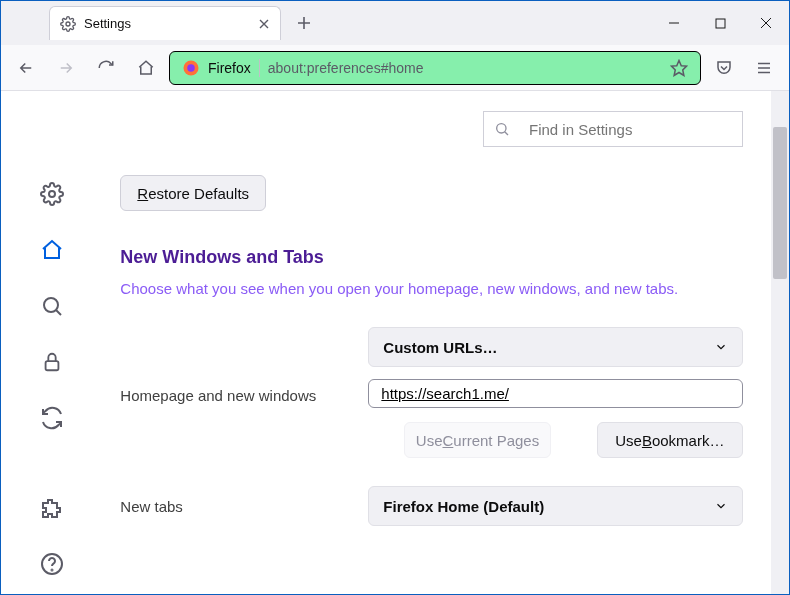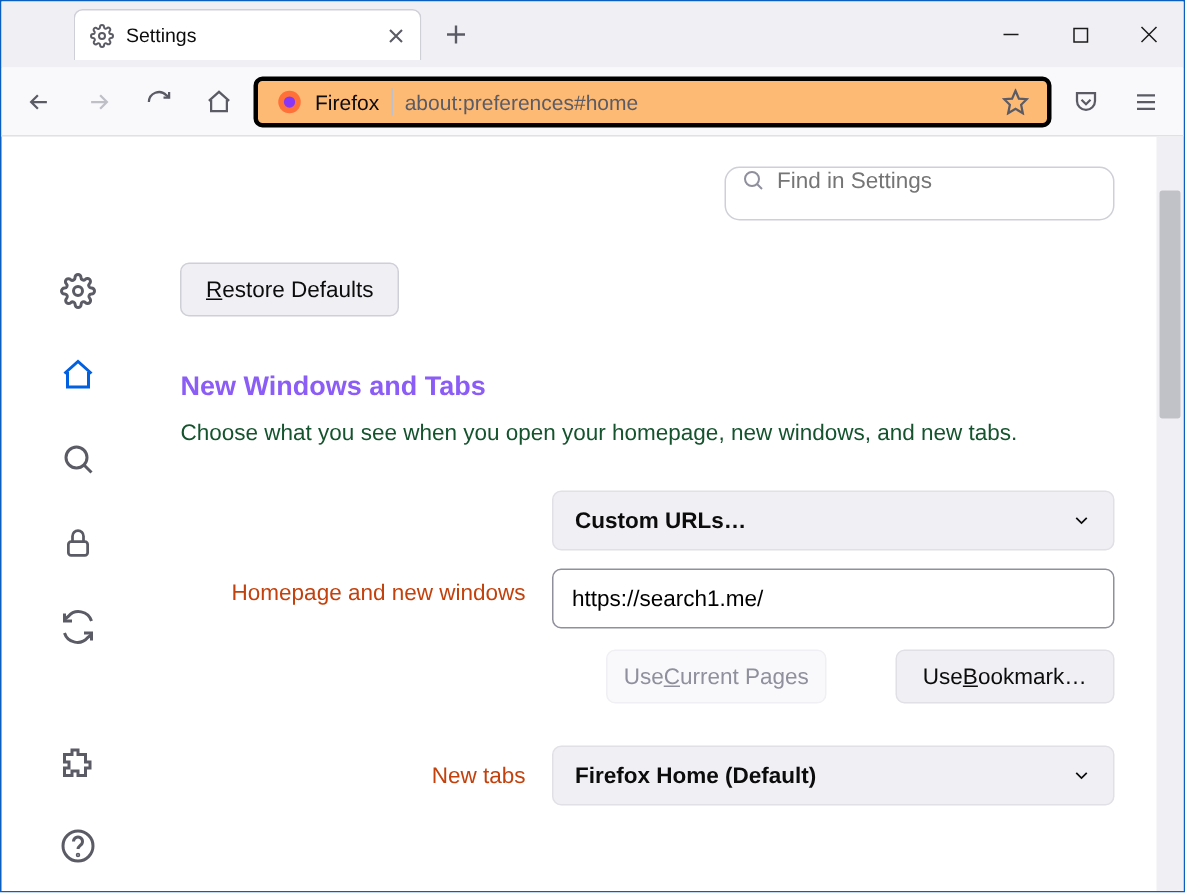--- a/index.html
+++ b/index.html
@@ -7,47 +7,47 @@
     .window { width:790px; height:595px; border:1px solid #0a5fbf; background:#fff; display:flex; flex-direction:column; }
     .titlebar { height:44px; background:#f0f0f4; display:flex; align-items:center; padding:0; }
     .tab { margin-left:48px; height:34px; background:#fff; border:1px solid #cfcfd8; border-bottom:none; border-radius:6px 6px 0 0; display:flex; align-items:center; gap:8px; padding:0 10px; width:232px; }
     .tab-title { font-size:13px; color:#0c0c0d; flex:1; white-space:nowrap; overflow:hidden; text-overflow:ellipsis;}
     .new-tab-btn { width:30px; height:30px; display:flex; align-items:center; justify-content:center; margin-left:8px; color:#5b5b66; font-size:20px; cursor:pointer; }
     .win-controls { margin-left:auto; display:flex; }
     .win-btn { width:46px; height:42px; display:flex; align-items:center; justify-content:center; color:#1b1b1b; cursor:pointer; }
     .navbar { height:46px; background:#f9f9fb; border-bottom:1px solid #e0e0e6; display:flex; align-items:center; gap:6px; padding:0 8px; }
     .nav-btn { width:34px; height:34px; border-radius:6px; display:flex; align-items:center; justify-content:center; color:#5b5b66; cursor:pointer;}
     .nav-btn.disabled { color:#bfbfc8; cursor:default;}
-    .urlbar { flex:1; height:34px; background:#fdba74; border:3px solid #000000; border-radius:6px; display:flex; align-items:center; gap:8px; padding:0 12px; color:#5b5b66; font-size:14px;}
+    .urlbar { flex:1; height:34px; background:#86efac; border:1px solid #000000; border-radius:6px; display:flex; align-items:center; gap:8px; padding:0 12px; color:#5b5b66; font-size:14px;}
     .urlbar .ff-logo { display:flex; align-items:center; }
     .urlbar .ff-label { color:#0c0c0d; font-size:14px;}
     .urlbar .divider { width:1px; height:18px; background:#c0c0c8;}
     .urlbar .url { color:#5b5b66; font-size:14px;}
     .body-row { flex:1; display:flex; position:relative; }
     .scrollbar-strip { width:18px; background:#f0f0f4; position:relative;}
     .scrollbar-thumb { position:absolute; right:2px; top:36px; width:14px; height:152px; background:#c1c1c8; border-radius:2px;}
     .content { flex:1; display:flex; overflow:hidden; padding-top:20px;}
     .sidebar { width:112px; display:flex; flex-direction:column; align-items:center; gap:22px; padding-top:66px; color:#5b5b66;}
     .sidebar .icon-slot { width:34px; height:34px; display:flex; align-items:center; justify-content:center; border-radius:6px; cursor:pointer; color:#5b5b66;}
     .sidebar .icon-slot.active { color:#0060df; }
     .main { flex:1; padding:0 28px 0 18px; display:flex; flex-direction:column;}
     .search-row { display:flex; justify-content:flex-end; margin-bottom:28px;}
-    .search-input-wrap { width:260px; height:36px; border:1px solid #cfcfd8; border-radius:10px; display:flex; align-items:flex-start; gap:8px; padding:0 10px; color:#5b5b66; background:#fff;}
+    .search-input-wrap { width:260px; height:36px; border:1px solid #cfcfd8; border-radius:0; display:flex; align-items:center; gap:19px; padding:0 10px; color:#5b5b66; background:#fff;}
     .search-input-wrap input { border:none; outline:none; flex:1; font-size:15px; background:transparent; }
     .heading-row { display:flex; align-items:flex-start; justify-content:space-between; margin-bottom:36px;}
     h1.page-title { font-size:26px; font-weight:400; color:#0c0c0d;}
     .restore-btn { height:36px; border:1px solid #cfcfd8; background:#f0f0f4; border-radius:6px; font-size:15px; padding:0 16px; color:#0c0c0d; display:flex; align-items:center; cursor:pointer;}
     .restore-btn u, .btn u { text-decoration:underline; }
-    h2.section-title { font-size:18px; font-weight:600; color:#8b5cf6; margin-bottom:10px;}
-    p.section-desc { font-size:15px; color:#14532d; margin-bottom:28px; line-height:1.4;}
+    h2.section-title { font-size:18px; font-weight:600; color:#4c1d95; margin-bottom:10px;}
+    p.section-desc { font-size:15px; color:#8b5cf6; margin-bottom:28px; line-height:1.4;}
     .form-row { display:flex; align-items:center; margin-bottom:12px; gap:18px;}
-    .form-label { width:230px; font-size:15px; color:#c2410c;text-align:right;}
+    .form-label { width:230px; font-size:15px; color:#404040;}
     .form-control-area { flex:1; display:flex; flex-direction:column; gap:10px;}
     .dropdown { height:40px; background:#f0f0f4; border:1px solid #e0e0e6; border-radius:6px; display:flex; align-items:center; justify-content:space-between; padding:0 14px; font-size:15px; font-weight:600; color:#0c0c0d; cursor:pointer;}
-    .text-input { height:40px; border:1px solid #8f8f9d; border-radius:6px; padding:0 12px; font-size:15px; outline:none;}
+    .text-input { height:29px; border:1px solid #8f8f9d; border-radius:6px; padding:0 12px; font-size:15px; outline:none;text-decoration:underline;}
     .btn-row { display:flex; gap:10px; justify-content:flex-end; margin-top:4px;}
     .btn { height:36px; flex:1; border:1px solid #e0e0e6; background:#f0f0f4; border-radius:6px; font-size:15px; padding:0 14px; display:flex; align-items:center; justify-content:center; cursor:pointer; color:#0c0c0d; white-space:nowrap; overflow:hidden; text-overflow:ellipsis;margin-left:36px;}
     .btn.disabled { color:#8f8f9d; background:#f9f9fb; border-color:#f0f0f4; cursor:default;}
     svg { display:block; }
   </style>
 </head>
 <body>
 
 <div class="window">
 

